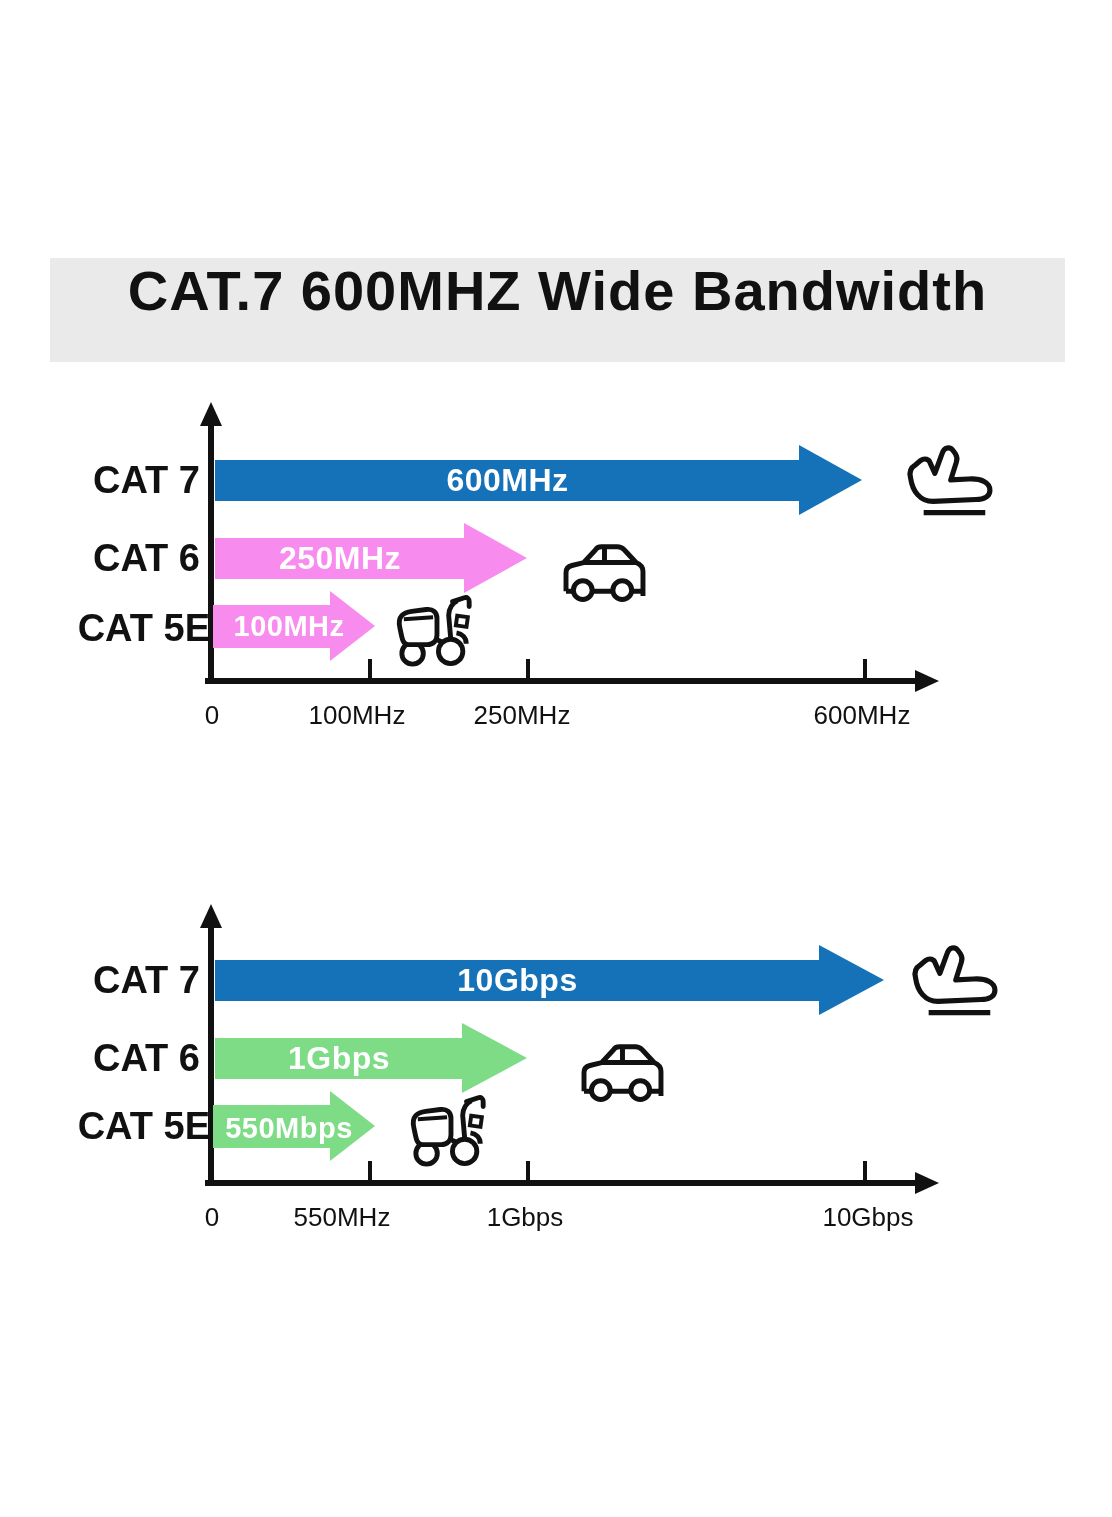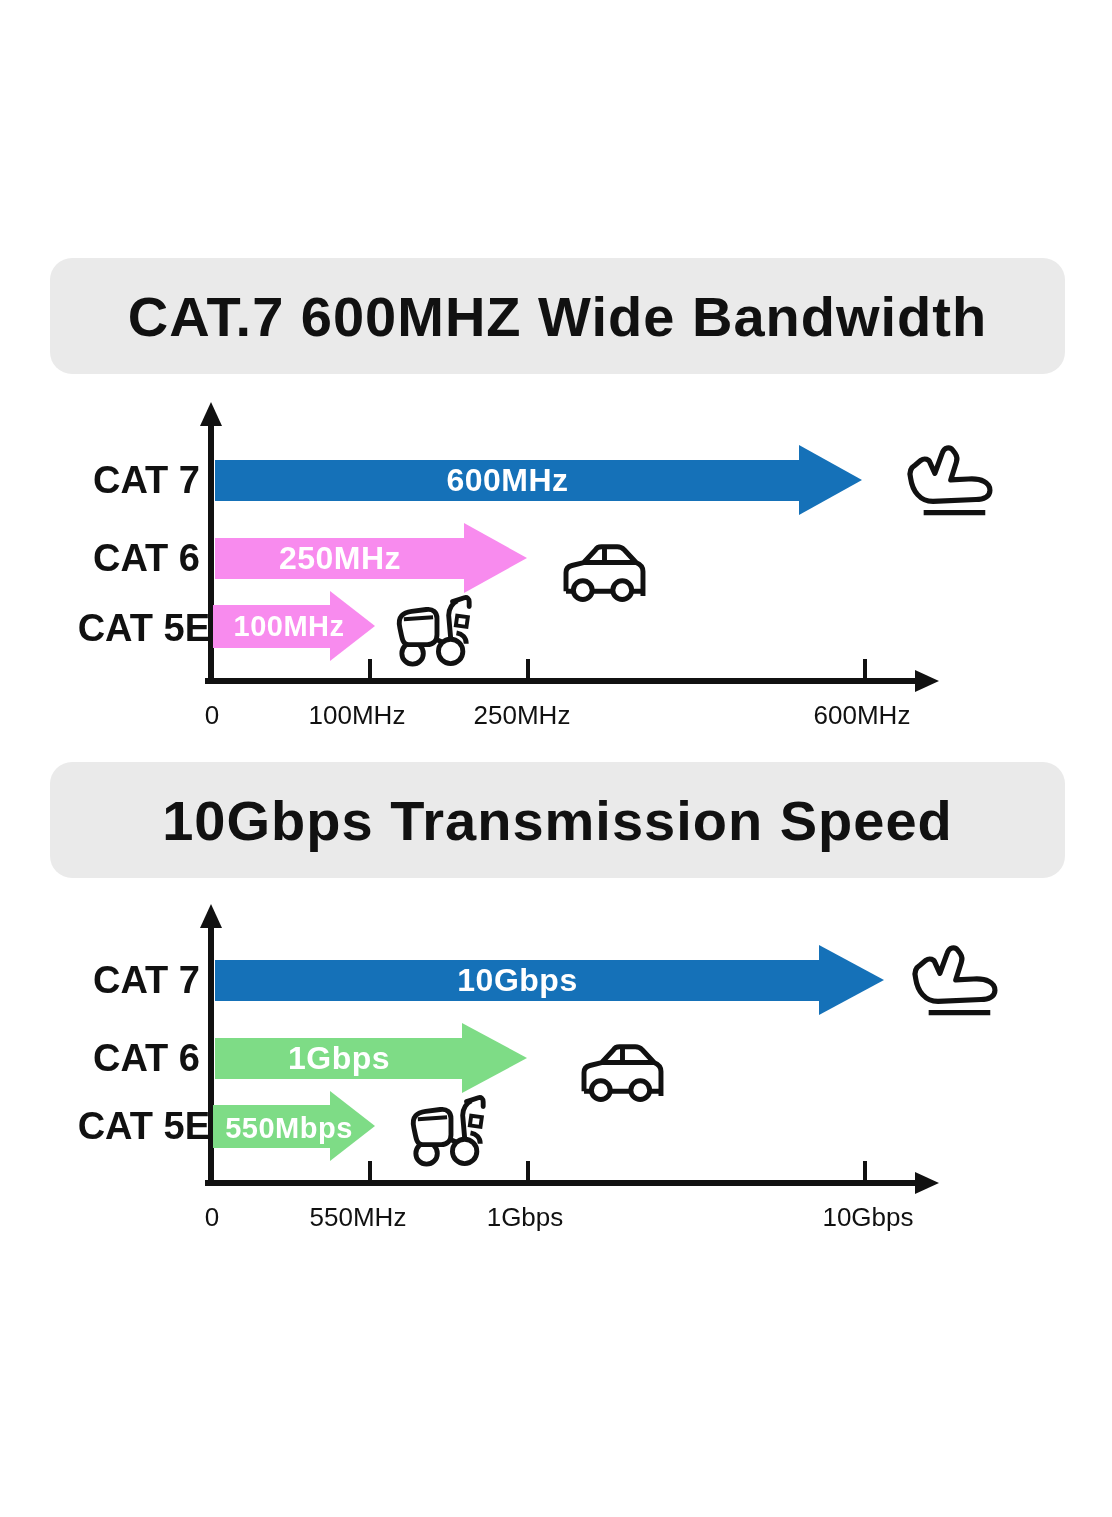--- a/index.html
+++ b/index.html
@@ -2,24 +2,23 @@
 <html><head>
 <meta charset="utf-8">
 <style>
   html,body{margin:0;padding:0;background:#fff;}
   .canvas{
     position:relative;width:1112px;height:1517px;background:#ffffff;
     font-family:"Liberation Sans","DejaVu Sans",sans-serif;color:#111;
     overflow:hidden;
   }
   .title-bar{
-    position:absolute;left:50px;width:1015px;height:116px;
-    display:flex;align-items:center;justify-content:center;
+    position:absolute;left:50px;width:1015px;height:104px;
+    display:flex;align-items:flex-start;justify-content:center;
     background:#eaeaea;
-    border-radius:22px;
   }
   .title-bar span{font-size:56px;font-weight:bold;letter-spacing:1px;white-space:nowrap;}
   .tb1{top:258px;}
   .tb2{top:762px;}
 
   .axis-v{position:absolute;width:6px;background:#111;}
   .axis-h{position:absolute;height:6px;background:#111;}
   .yarrow{position:absolute;width:0;height:0;border-left:11px solid transparent;border-right:11px solid transparent;border-bottom:24px solid #111;}
   .xarrow{position:absolute;width:0;height:0;border-top:11px solid transparent;border-bottom:11px solid transparent;border-left:24px solid #111;}
   .tick{position:absolute;width:4px;height:23px;background:#111;}
@@ -72,21 +71,21 @@
 
   
   .c2-yaxis{left:208px;top:926px;height:256px;}
   .c2-yarrow{left:200px;top:904px;}
   .c2-xaxis{left:205px;top:1180px;width:712px;}
   .c2-xarrow{left:915px;top:1172px;}
   .c2-tick1{left:368px;top:1161px;}
   .c2-tick2{left:526px;top:1161px;}
   .c2-tick3{left:863px;top:1161px;}
   .c2-tl0{left:200px;top:1202px;width:24px;}
-  .c2-tl1{left:308px;top:1202px;width:100px;}
+  .c2-tl1{left:292px;top:1202px;width:100px;}
   .c2-tl2{left:475px;top:1202px;width:100px;}
   .c2-tl3{left:813px;top:1202px;width:110px;}
 
   .c2r1-label{left:40px;top:958px;width:160px;}
   .c2r1-body{left:215px;top:960px;width:605px;height:41px;}
   .c2r1-head{left:819px;top:945px;border-left-width:65px;}
   .c2r1-value{left:215px;top:960px;width:605px;height:41px;}
   .c2r1-icon{left:898px;top:937px;width:108px;height:84px;}
 
   .c2r2-label{left:40px;top:1036px;width:160px;}
@@ -158,23 +157,20 @@
       <path d="M12 31 L42 29" stroke="#111" stroke-width="4" fill="none"></path>
       <path d="M67 12 C62 14 58 20 58 27 L60 50" fill="none" stroke="#111" stroke-width="5"></path>
       <path d="M62 13 L74 9 C77 8 79 10 79 13 L79 18" fill="none" stroke="#111" stroke-width="5" stroke-linejoin="round" stroke-linecap="round"></path>
       <rect x="66" y="28" width="11" height="10" fill="#fff" stroke="#111" stroke-width="4" transform="rotate(8 71 33)"></rect>
       <path d="M66 45 C72 46 76 50 76 56" fill="none" stroke="#111" stroke-width="5"></path>
       <path d="M46 52 L53 55" stroke="#111" stroke-width="5"></path>
       <circle cx="60" cy="64" r="12.5" fill="#fff" stroke="#111" stroke-width="5"></circle>
     </svg>
   </div>
 
-  <div class="title-bar tb2" style="background-color: rgb(234, 234, 234);">
-    <span>10Gbps Transmission Speed</span>
-  </div>
 
   <div class="axis-v c2-yaxis"></div>
   <div class="yarrow c2-yarrow"></div>
   <div class="axis-h c2-xaxis"></div>
   <div class="xarrow c2-xarrow"></div>
   <div class="tick c2-tick1"></div>
   <div class="tick c2-tick2"></div>
   <div class="tick c2-tick3"></div>
   <div class="tick-label c2-tl0">0</div>
   <div class="tick-label c2-tl1">550MHz</div>

